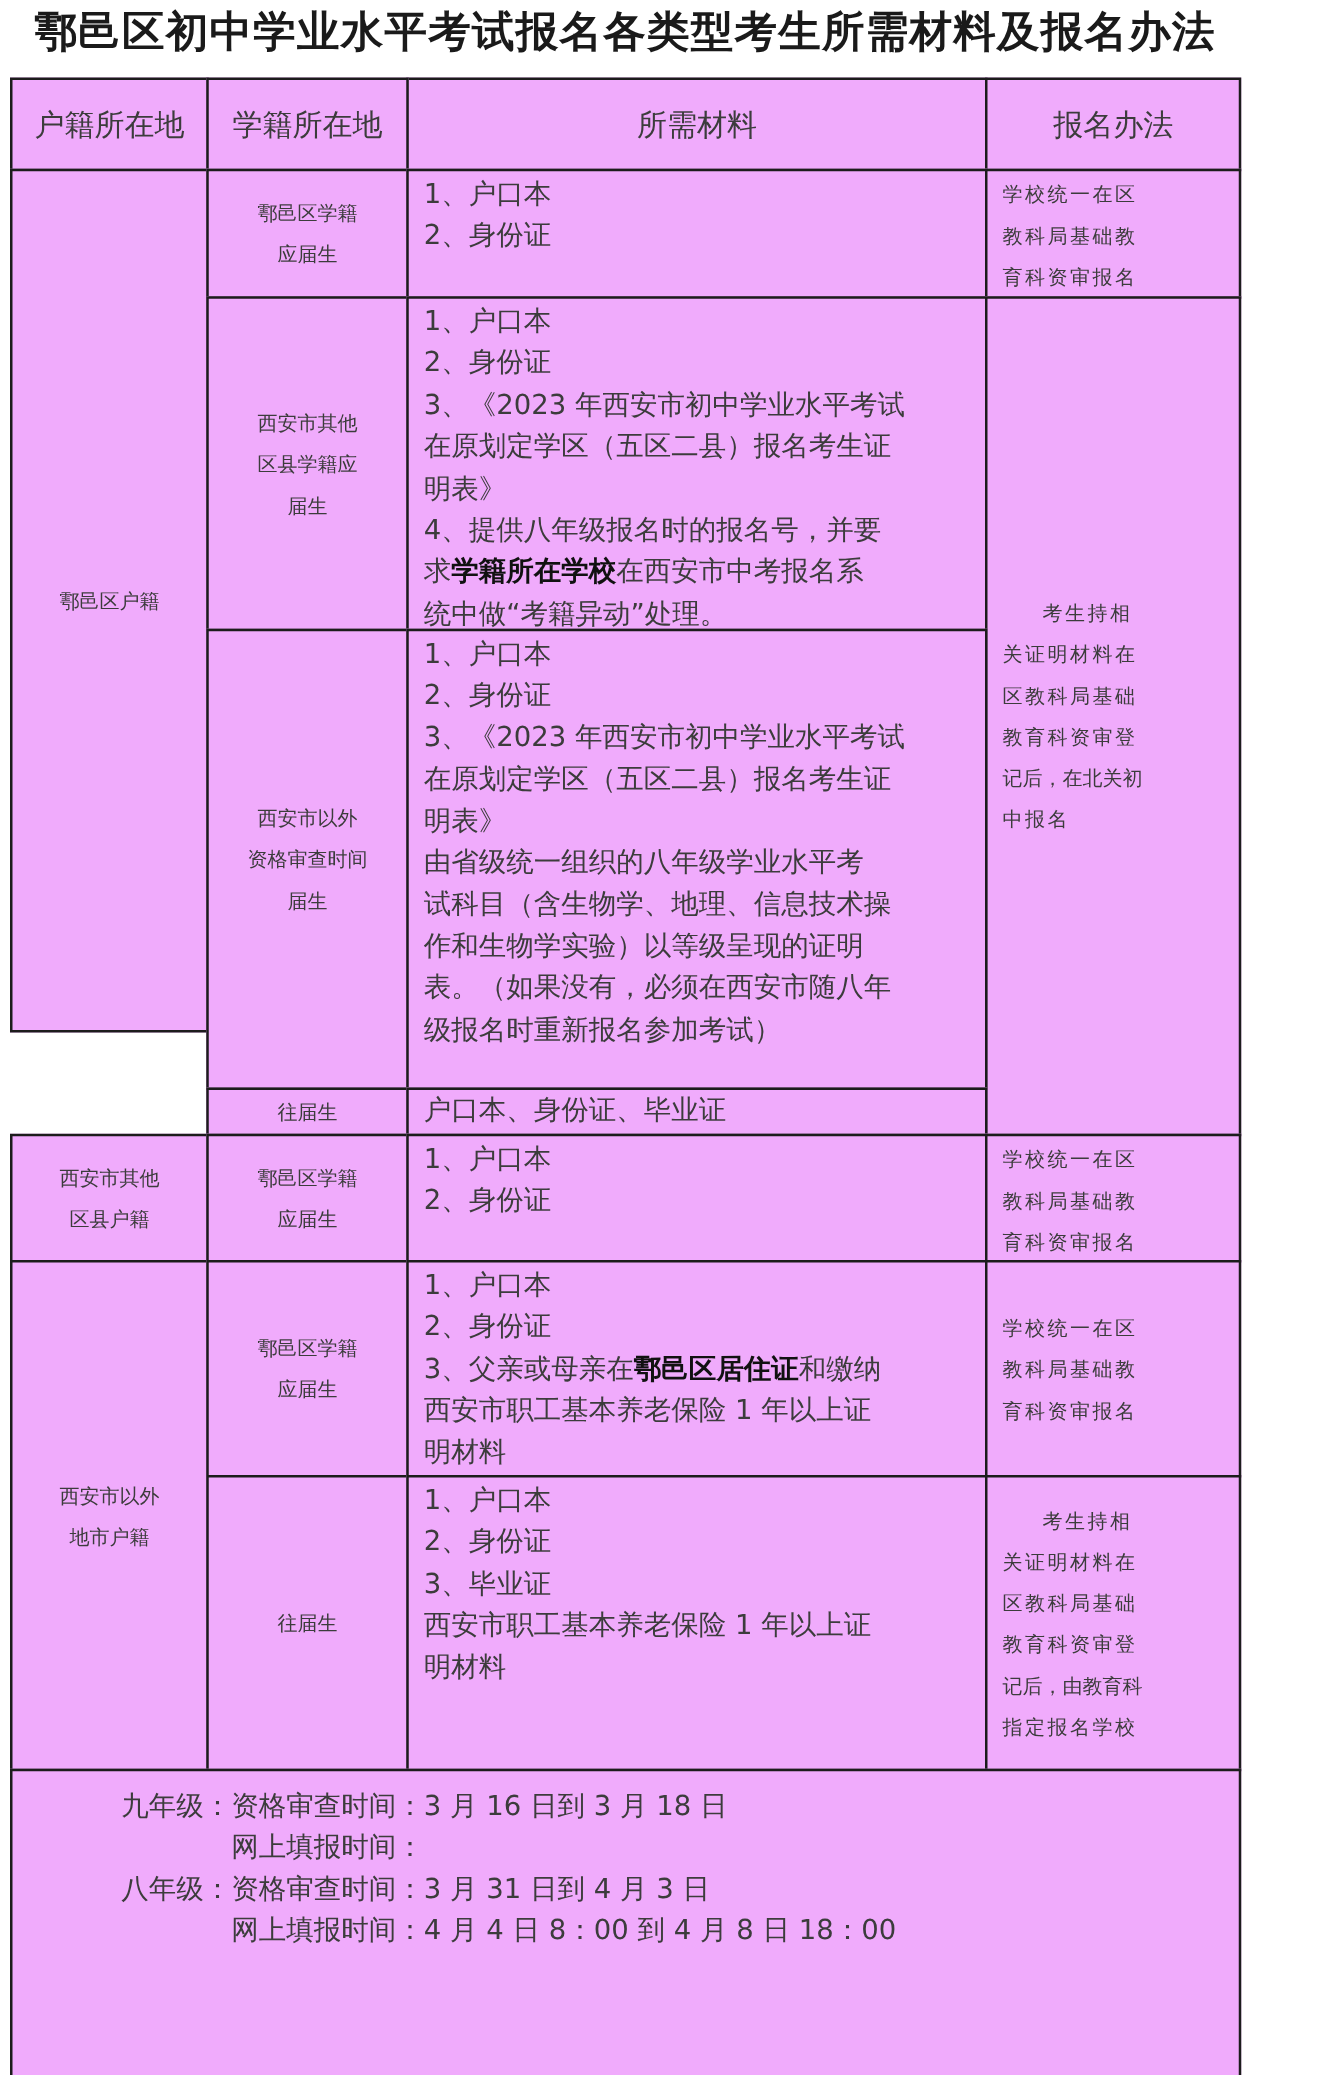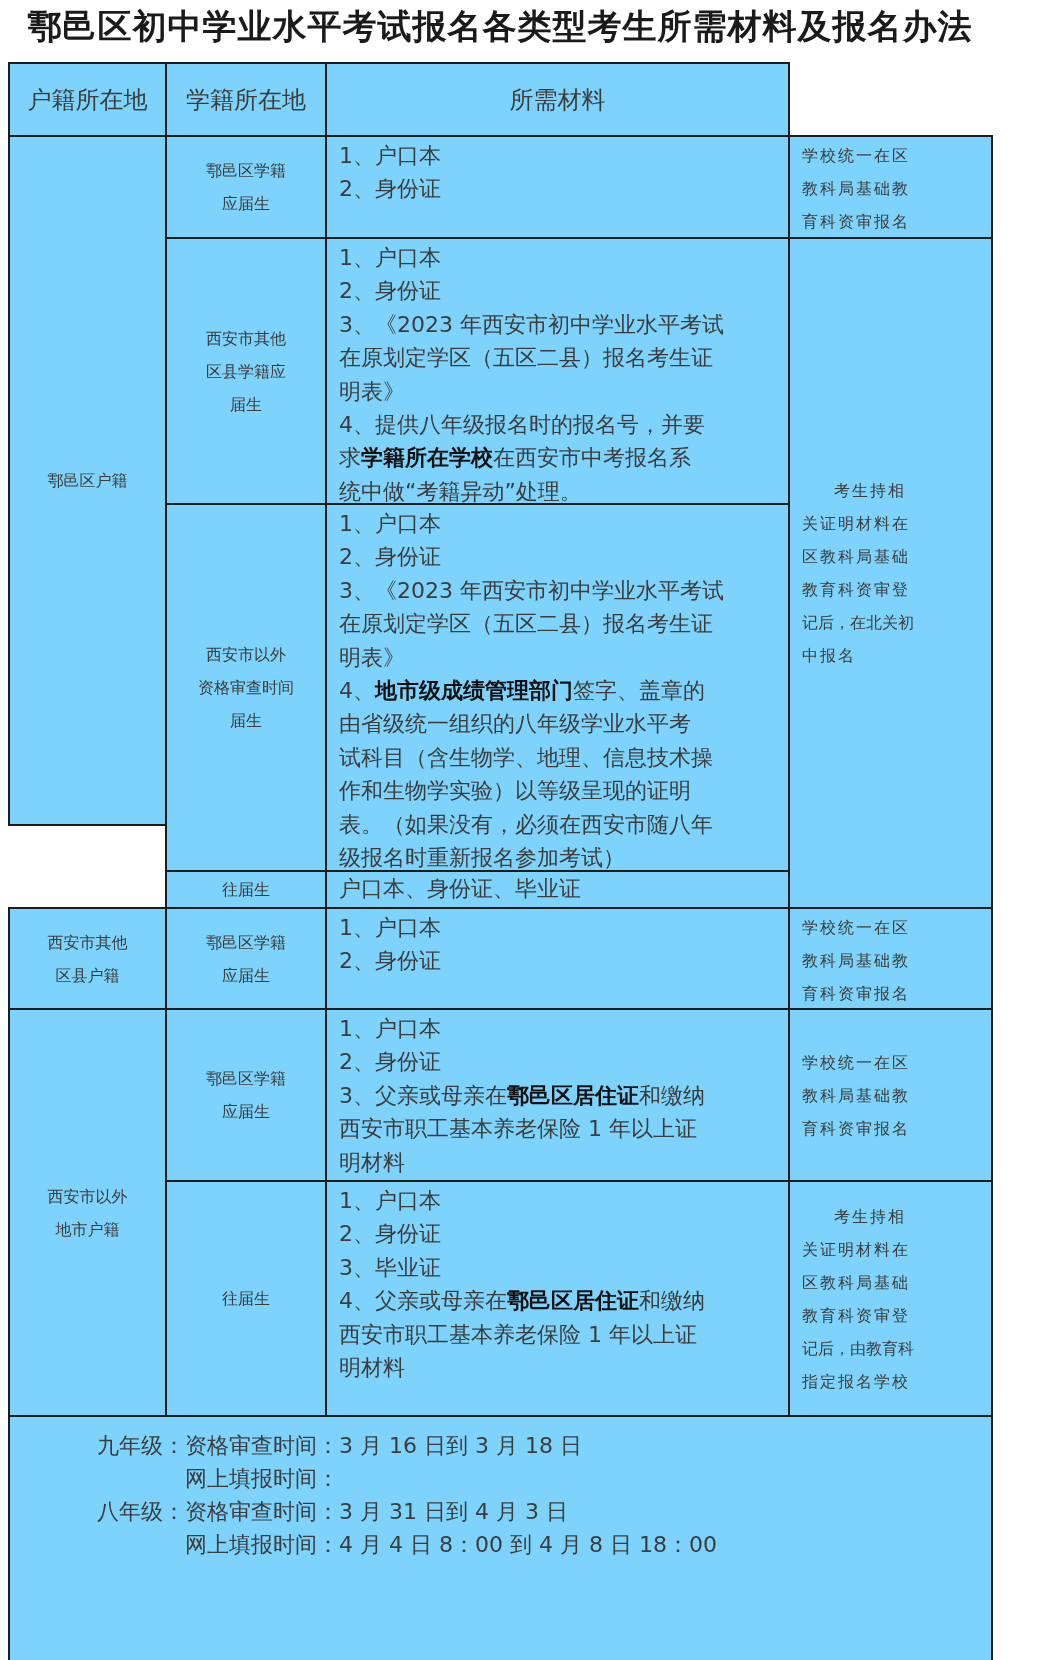--- a/index.html
+++ b/index.html
@@ -1,21 +1,21 @@
 <!DOCTYPE html>
 <html><head>
 <meta charset="utf-8">
 <style>
   html, body { margin: 0; padding: 0; background: #ffffff; }
   body { width: 1055px; height: 1660px; position: relative; overflow: hidden;
          font-family: "DejaVu Sans", "Liberation Sans", sans-serif; color: #3a3a3a; }
   .title { position: absolute; left: 0; top: 4px; width: 1000px; text-align: center;
            font-size: 34px; font-weight: bold; color: #1a1a1a; letter-spacing: 1px; line-height: 44px; }
   .tbl { position: absolute; left: 8px; top: 62px; width: 985px; height: 1598px; }
-  .cell { position: absolute; box-sizing: border-box; border: 2px solid #1c1c1c; background: #7dd3fc; }
+  .cell { position: absolute; box-sizing: border-box; border: 2px solid #1c1c1c; background: #f0abfc; }
   .cell.c { display: flex; align-items: center; justify-content: center; text-align: center; }
   .hdr { font-size: 24px; color: #3c3c3c; }
   .lbl { font-size: 16px; line-height: 33px; color: #3c3c3c; }
   .mat { font-size: 22px; line-height: 33.4px; color: #3c3c3c; padding: 2px 8px 0 12px; }
   .mat div { white-space: nowrap; overflow: hidden; }
   .mat b { color: #111; }
   .how { font-size: 16px; line-height: 33px; color: #3c3c3c; padding: 0 10px 0 12px; letter-spacing: 2px; }
   .how .ind { padding-left: 2em; }
   .footer { font-size: 22px; line-height: 33px; color: #3c3c3c; padding: 12px 0 0 60px; }
   .footer .row { display: flex; }
@@ -24,20 +24,21 @@
 </head>
 <body>
 
 <div class="title">鄠邑区初中学业水平考试报名各类型考生所需材料及报名办法</div>
 
 <div class="tbl">
 
   <div class="cell c hdr" style="left:0;top:0;width:159px;height:75px;">户籍所在地</div>
   <div class="cell c hdr" style="left:317px;top:0;width:465px;height:75px;">所需材料</div>
   <div class="cell c hdr" style="left:157px;top:0;width:162px;height:75px;">学籍所在地</div>
+  <div class="cell c hdr" style="left:780px;top:0;width:205px;height:75px;">报名办法</div>
 
   <div class="cell c lbl" style="left:0;top:73px;width:159px;height:691px;">
     <span>鄠邑区户籍</span>
   </div>
 
   <div class="cell c lbl" style="left:157px;top:73px;width:162px;height:104px;">
     <div>
         <div>鄠邑区学籍</div>
         <div>应届生</div>
       </div>
@@ -85,21 +86,20 @@
         <div>资格审查时间</div>
         <div>届生</div>
       </div>
   </div>
   <div class="cell mat" style="left:317px;top:441px;width:465px;height:369px;">
     <div class="mline"><span>1、户口本</span></div>
     <div class="mline"><span>2、身份证</span></div>
     <div class="mline"><span>3、《2023 年西安市初中学业水平考试</span></div>
     <div class="mline"><span>在原划定学区（五区二县）报名考生证</span></div>
     <div class="mline"><span>明表》</span></div>
-    <div class="mline"><span>4、</span><b>地市级成绩管理部门</b><span>签字、盖章的</span></div>
     <div class="mline"><span>由省级统一组织的八年级学业水平考</span></div>
     <div class="mline"><span>试科目（含生物学、地理、信息技术操</span></div>
     <div class="mline"><span>作和生物学实验）以等级呈现的证明</span></div>
     <div class="mline"><span>表。（如果没有，必须在西安市随八年</span></div>
     <div class="mline"><span>级报名时重新报名参加考试）</span></div>
   </div>
 
   <div class="cell c lbl" style="left:157px;top:808px;width:162px;height:39px;">往届生</div>
   <div class="cell mat" style="left:317px;top:808px;width:465px;height:39px;padding-top:0;">
     <div>户口本、身份证、毕业证</div>
@@ -151,21 +151,20 @@
     <div>学校统一在区</div>
       <div>教科局基础教</div>
       <div>育科资审报名</div>
   </div>
 
   <div class="cell c lbl" style="left:157px;top:1118px;width:162px;height:237px;">往届生</div>
   <div class="cell mat" style="left:317px;top:1118px;width:465px;height:237px;">
     <div class="mline"><span>1、户口本</span></div>
     <div class="mline"><span>2、身份证</span></div>
     <div class="mline"><span>3、毕业证</span></div>
-    <div class="mline"><span>4、父亲或母亲在</span><b>鄠邑区居住证</b><span>和缴纳</span></div>
     <div class="mline"><span>西安市职工基本养老保险 1 年以上证</span></div>
     <div class="mline"><span>明材料</span></div>
   </div>
   <div class="cell how" style="left:780px;top:1118px;width:205px;height:237px;display:flex;flex-direction:column;justify-content:center;">
     <div class="ind">考生持相</div>
     <div>关证明材料在</div>
     <div>区教科局基础</div>
     <div>教育科资审登</div>
     <div style="letter-spacing:0">记后，由教育科</div>
     <div>指定报名学校</div>

